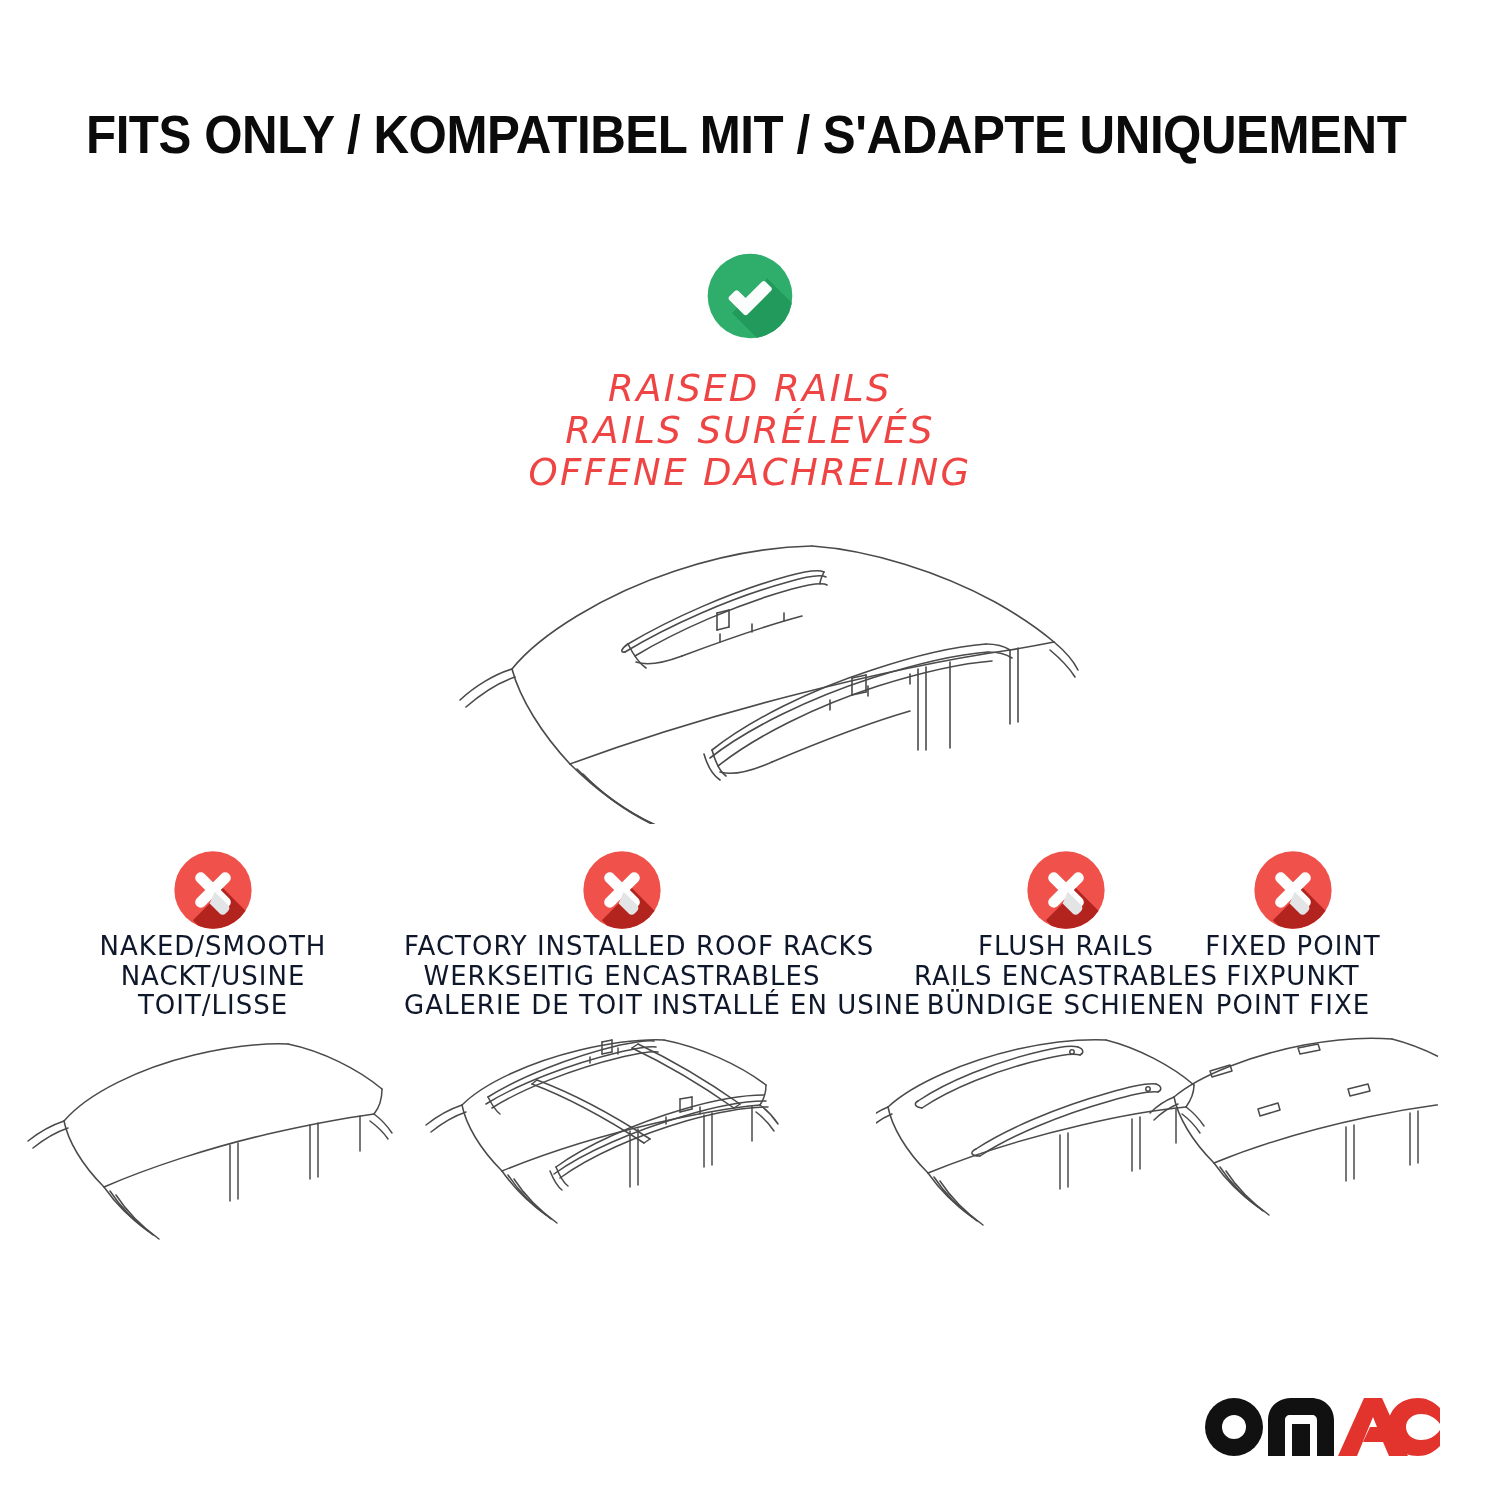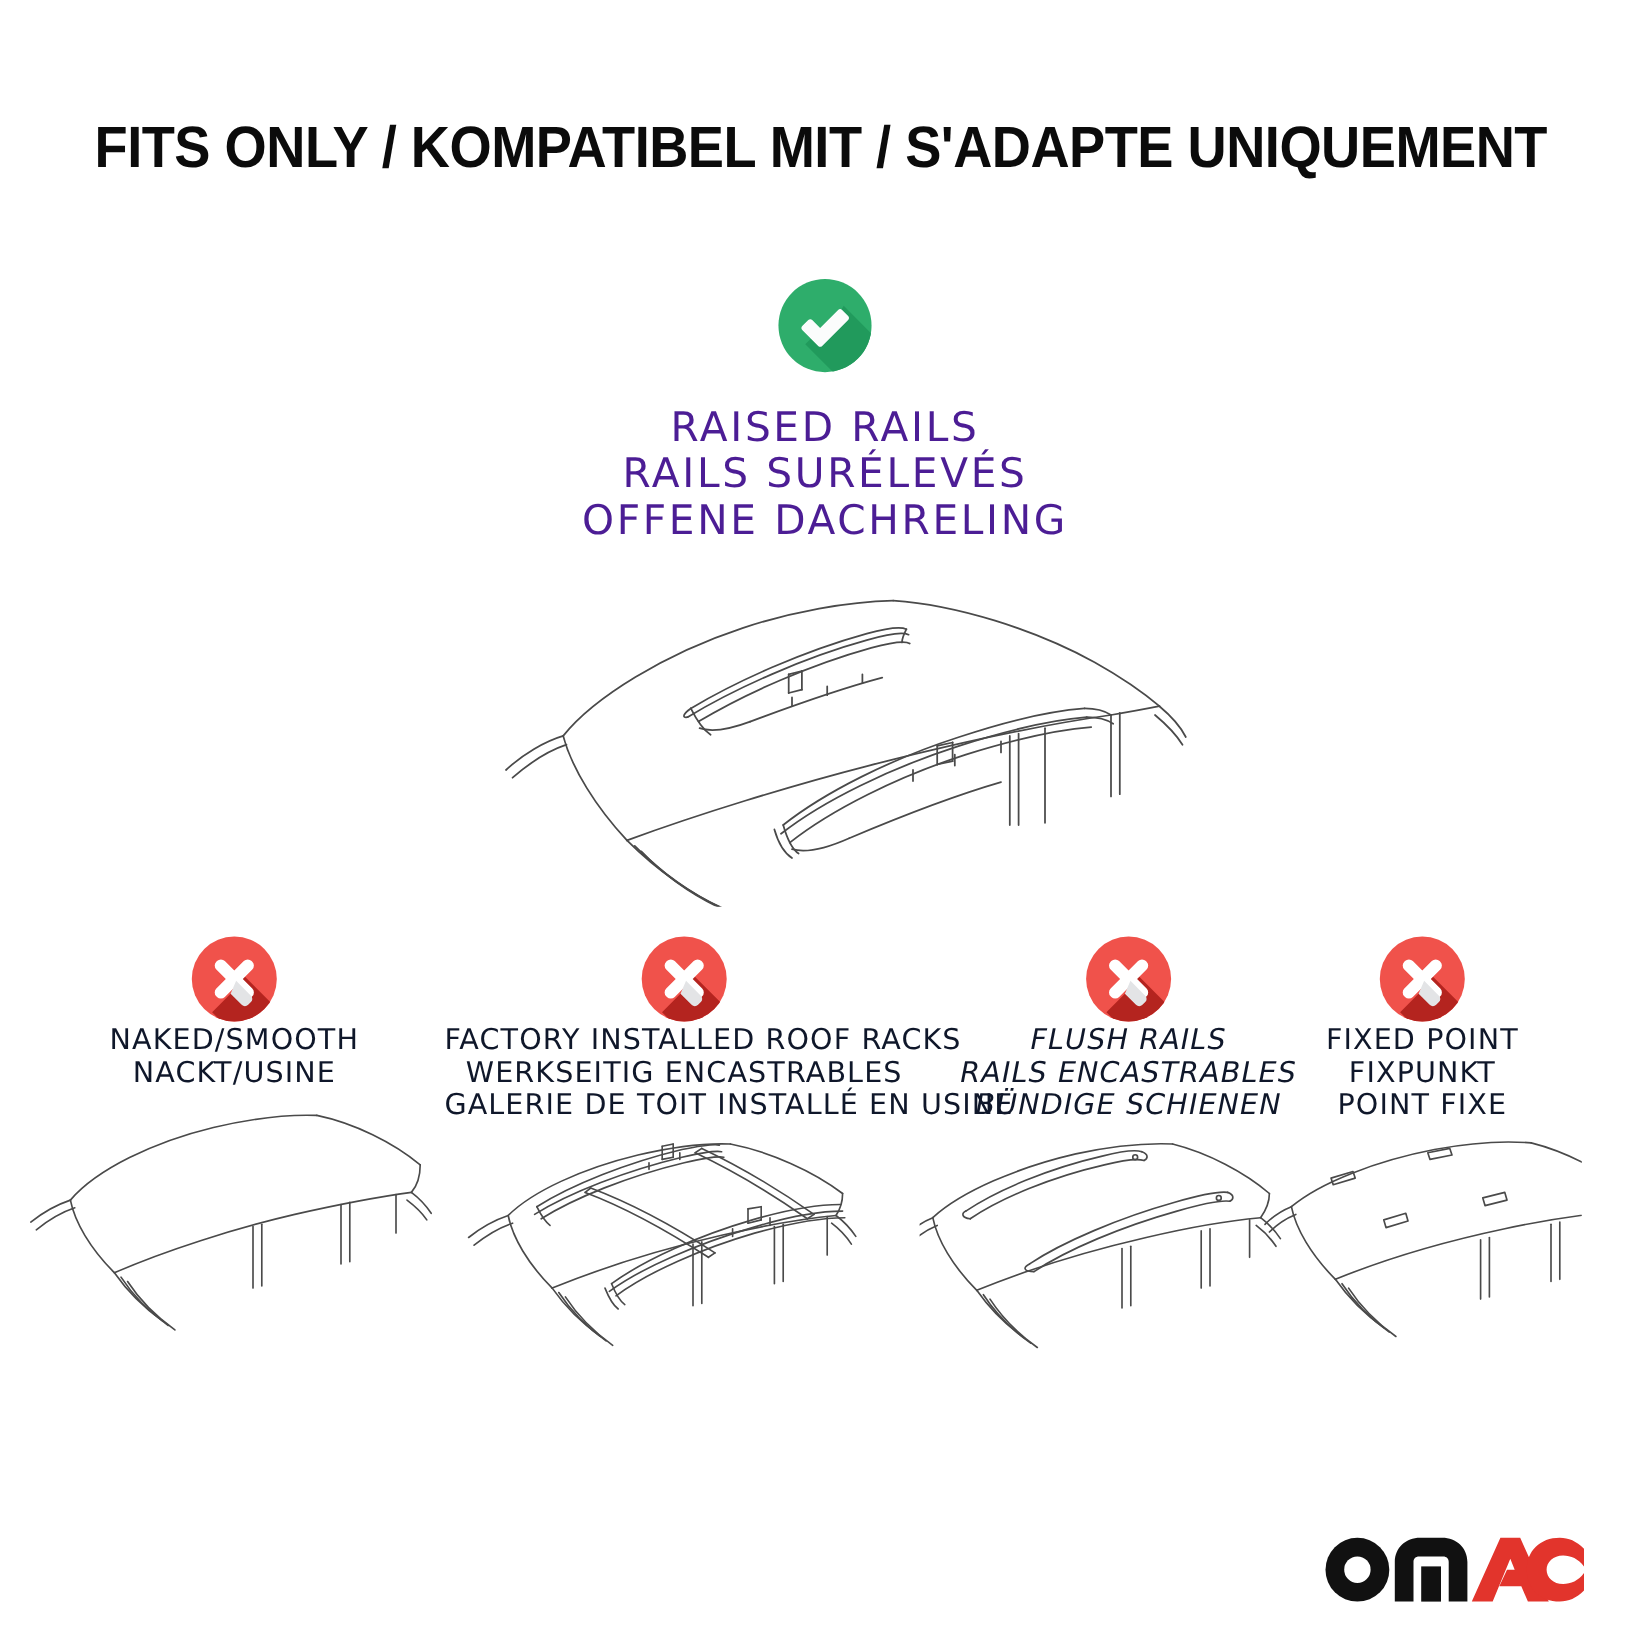--- a/index.html
+++ b/index.html
@@ -51,23 +51,24 @@
     display: block;
   }
   .icon-badge svg { display: block; width: 100%; height: 100%; }
 
   .hero-label {
     margin-top: 26px;
     font-size: 37px;
     line-height: 42px;
     letter-spacing: 2.4px;
     font-weight: 400;
-    color: #4c1d95;
+    color: #ef4444;
     font-family: "DejaVu Sans", "Liberation Sans", sans-serif;
     font-stretch: normal;
+    font-style: italic;
   }
   .hero-label div { white-space: nowrap; }
 
   .hero-art {
     margin-top: 20px;
     width: 660px;
     height: 310px;
     margin-left: auto;
     margin-right: auto;
   }
@@ -81,21 +82,21 @@
     width: 1500px;
     height: 460px;
   }
   .col {
     position: absolute;
     top: 0;
     text-align: center;
   }
   .col-0 { left: 22px;   width: 382px; }
   .col-1 { left: 404px;  width: 436px; }
-  .col-2 { left: 836px;  width: 380px; font-style: italic; }
+  .col-2 { left: 876px;  width: 380px; }
   .col-3 { left: 1148px; width: 290px; }
 
   .col .icon-badge {
     width: 84px;
     height: 84px;
   }
 
   .col-label {
     font-size: 26px;
     line-height: 29.5px;
@@ -229,20 +230,21 @@
         <g>
           <rect x="43.5" y="23" width="13" height="54" rx="6" transform="rotate(45 50 50)" fill="#FFFFFF"></rect>
           <rect x="43.5" y="23" width="13" height="54" rx="6" transform="rotate(-45 50 50)" fill="#FFFFFF"></rect>
           <path d="M52,52 L68,68 C70,70 70,73 68,75 L65,78 C63,80 60,80 58,78 L46,66 Z" fill="#E3E4E6"></path>
         </g>
       </svg>
     </div>
     <div class="col-label">
       <div>NAKED/SMOOTH</div>
       <div>NACKT/USINE</div>
+      <div>TOIT/LISSE</div>
     </div>
     <div class="col-art">
       <svg viewBox="0 0 382 230" xmlns="http://www.w3.org/2000/svg" fill="none" stroke="#4A4A4A" stroke-width="1.5" stroke-linecap="round" stroke-linejoin="round">
         <path d="M42,86 C66,58 118,33 172,20 C206,12 240,8 266,9"></path>
         <path d="M266,9 C300,16 336,34 360,54"></path>
         <path d="M42,86 C46,106 60,130 82,152"></path>
         <path d="M82,152 C128,132 190,112 246,99 C290,89 330,82 352,79"></path>
         <path d="M352,79 C357,73 360,64 360,54"></path>
         <path d="M42,86 C30,90 16,98 6,106"></path>
         <path d="M46,93 C34,97 21,105 11,113"></path>

